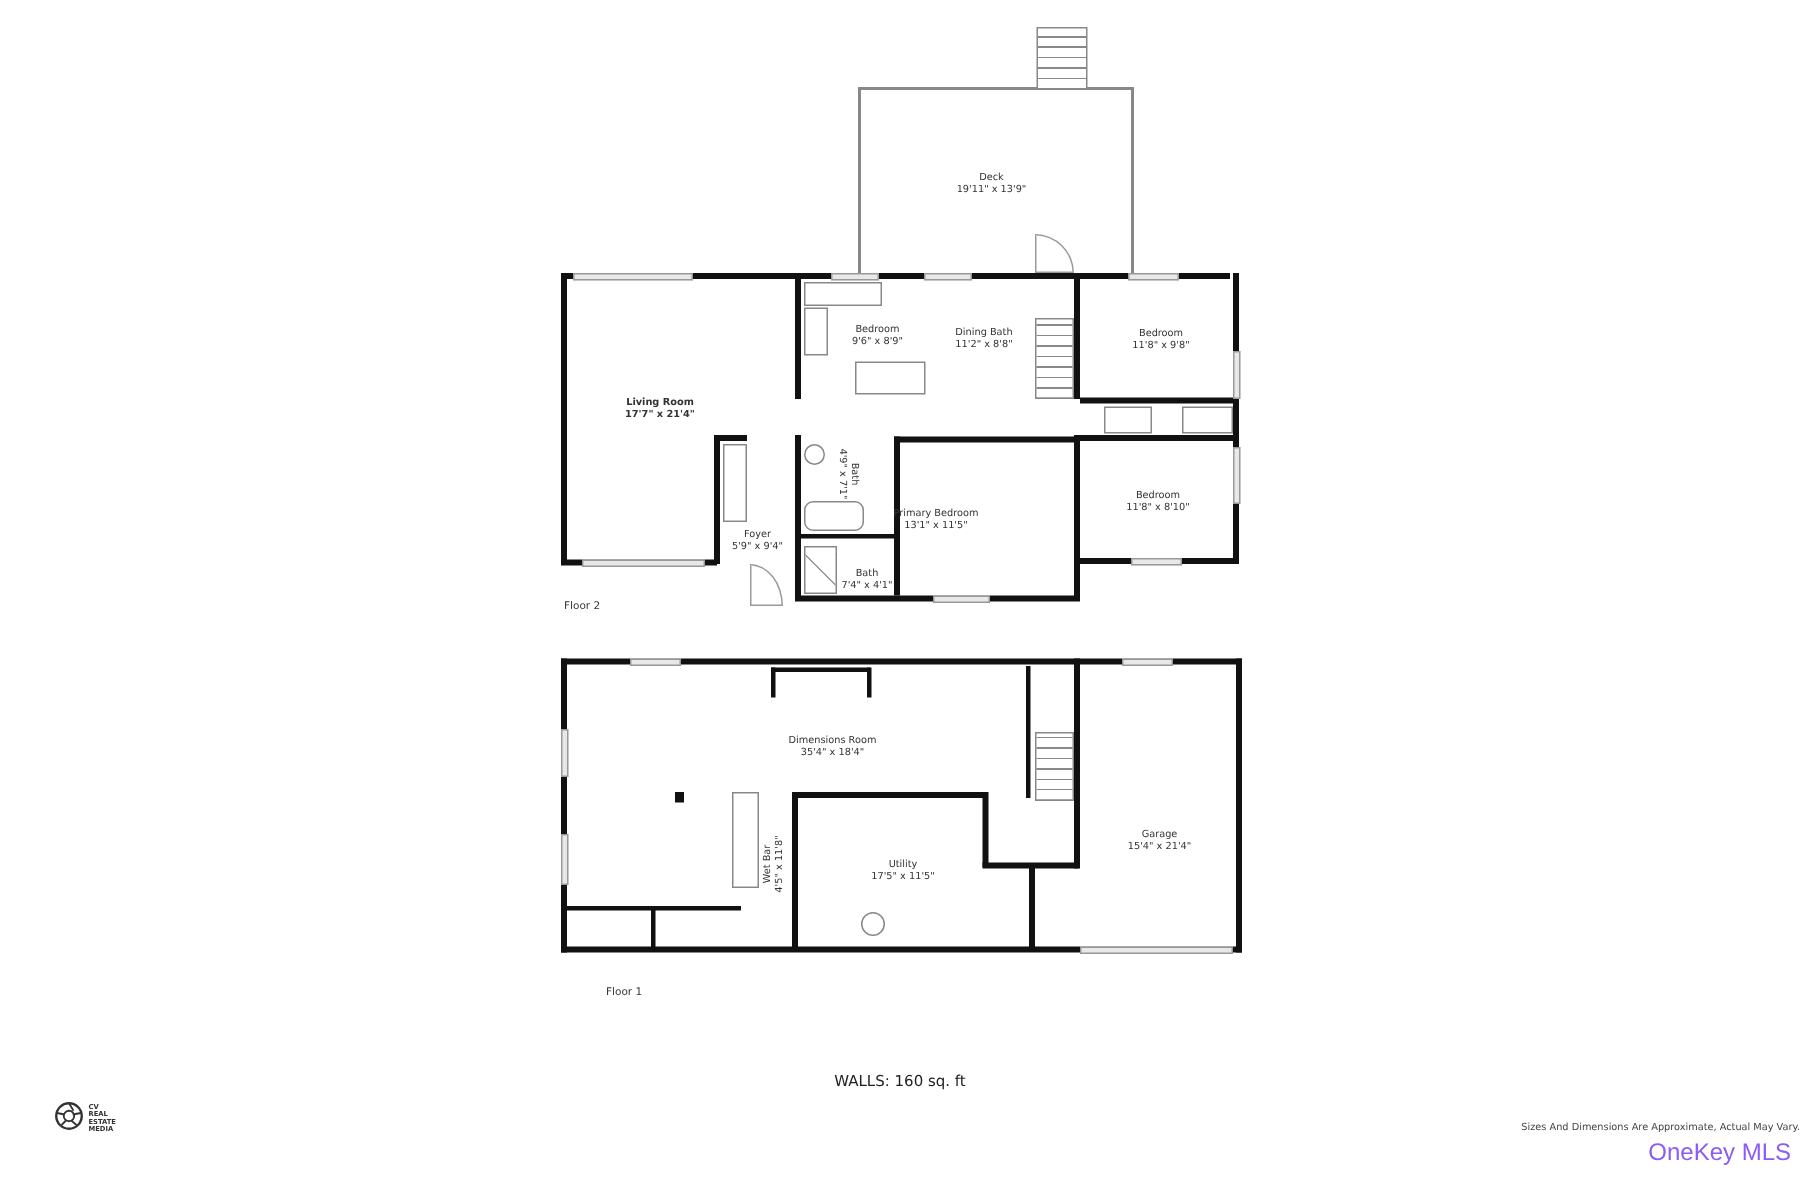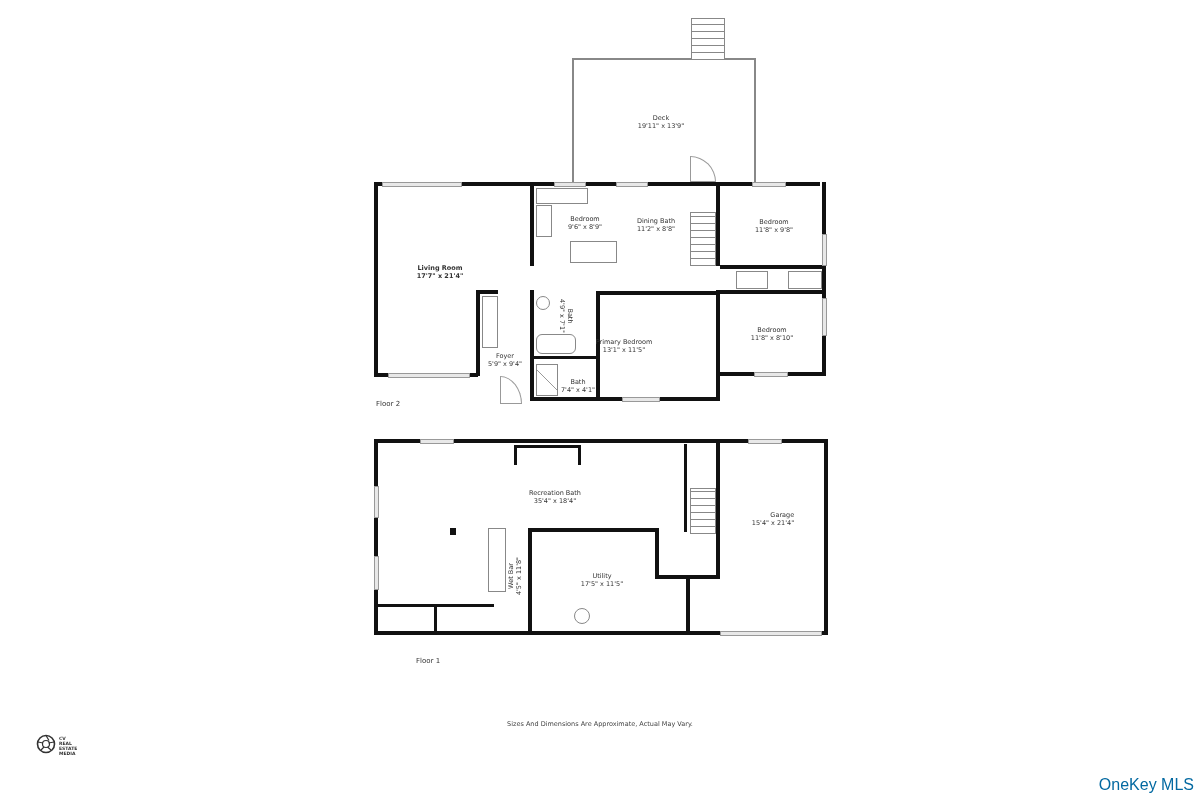--- a/index.html
+++ b/index.html
@@ -7,24 +7,24 @@
   .wall { position:absolute; background:#111; }
   .thin { position:absolute; border:1px solid #888; background:#fff; }
   .window { position:absolute; background:#e8e8e8; border:1px solid #999; }
   .room-label { position:absolute; text-align:center; font-size:6.5px; line-height:8px; color:#333; transform:translate(-50%,-50%); white-space:nowrap; }
   .floor-label { position:absolute; font-size:7px; color:#333; }
   .stairs { position:absolute; background:repeating-linear-gradient(0deg,#fff 0 6px,#888 6px 7px); border:1px solid #888; }
   .door-arc { position:absolute; border:1px solid #999; border-radius:0 100% 0 0; background:transparent; }
   #summary { position:absolute; left:0; width:1200px; top:716px; text-align:center; font-family:"DejaVu Sans", sans-serif; color:#222; }
   #summary .total { font-weight:bold; font-size:10px; line-height:12px; }
   #summary .line { font-size:10px; line-height:11px; }
-  #summary .disclaimer { font-size:6.5px; margin-top:4px; color:#444; }
+  #summary .disclaimer { font-size:6.5px; margin-top:20px; color:#444;text-align:right; }
   #logo { position:absolute; left:36px; top:734px; display:flex; align-items:center; gap:3px; }
   #logo .txt { font-size:4.5px; font-weight:bold; line-height:5px; color:#333; }
-  #mls { position:absolute; right:6px; bottom:6px; font-family:"Liberation Sans", sans-serif; font-size:16px; color:#0369a1; }
+  #mls { position:absolute; right:6px; bottom:22px; font-family:"Liberation Sans", sans-serif; font-size:16px; color:#8b5cf6; }
 </style>
 </head>
 <body>
 
 <div>
 
   <div class="thin" style="left:572px;top:58px;width:180px;height:124px;border:2px double #888;"></div>
   <div class="stairs" style="left:691px;top:18px;width:32px;height:40px;"></div>
 
   <div class="wall" style="left:374px;top:182px;width:4px;height:194px;"></div>
@@ -139,40 +139,41 @@
   <div class="window" style="left:374px;top:556px;width:3px;height:32px;"></div>
   <div class="window" style="left:748px;top:439px;width:32px;height:3px;"></div>
   <div class="window" style="left:720px;top:631px;width:100px;height:3px;"></div>
 
   <div class="stairs" style="left:690px;top:488px;width:24px;height:44px;"></div>
   <div class="thin" style="left:488px;top:528px;width:16px;height:62px;"></div>
   <div class="wall" style="left:450px;top:528px;width:6px;height:7px;"></div>
   <div class="thin" style="left:574px;top:608px;width:14px;height:14px;border-radius:50%;"></div>
 
   <div class="room-label" style="left:555px;top:497px;">
-    <div>Recreation Bath</div>
+    <div>Dimensions Room</div>
     <div>35'4" x 18'4"</div>
   </div>
-  <div class="room-label" style="left:773px;top:519px;text-align:right;">
+  <div class="room-label" style="left:773px;top:560px;">
     <div>Garage</div>
     <div>15'4" x 21'4"</div>
   </div>
   <div class="room-label" style="left:515px;top:576px;transform:translate(-50%,-50%) rotate(-90deg);">
     <div>Wet Bar</div>
     <div>4'5" x 11'8"</div>
   </div>
   <div class="room-label" style="left:602px;top:580px;">
     <div>Utility</div>
     <div>17'5" x 11'5"</div>
   </div>
 
-  <div class="floor-label" style="left:392px;top:657px;padding-left:24px;">Floor 1</div>
+  <div class="floor-label" style="left:380px;top:657px;padding-left:24px;">Floor 1</div>
 </div>
 
 <div id="summary">
+  <div class="line">WALLS: 160 sq. ft</div>
   <div class="disclaimer">Sizes And Dimensions Are Approximate, Actual May Vary.</div>
 </div>
 
 <div id="logo">
   <span>
     <svg width="20" height="20" viewBox="0 0 20 20">
       <circle cx="10" cy="10" r="8.5" fill="none" stroke="#333" stroke-width="1.6"></circle>
       <circle cx="10" cy="10" r="3.5" fill="none" stroke="#333" stroke-width="1.2"></circle>
       <path d="M10 1.5 L13 6.5 M18 8 L12.5 9 M15 16 L11.5 13 M5 16 L8 13 M2 8 L7 9" stroke="#333" stroke-width="1.2" fill="none"></path>
     </svg>

